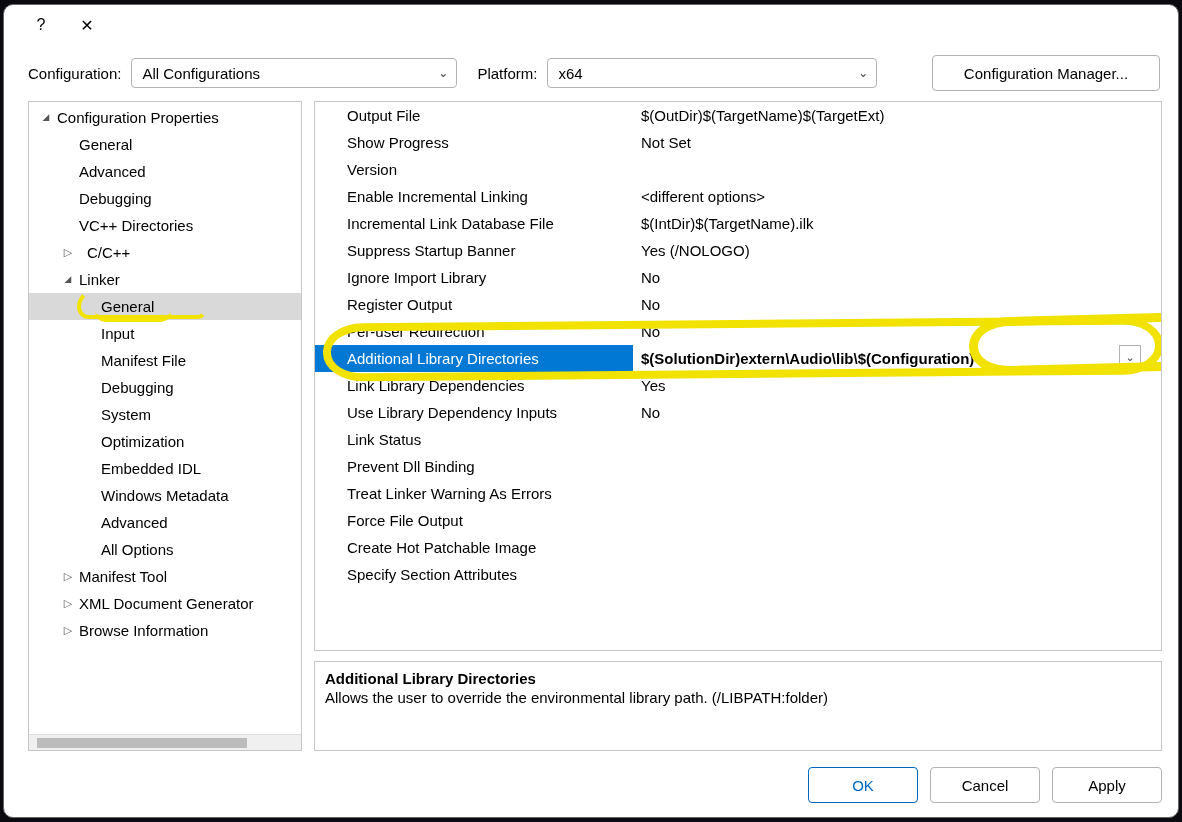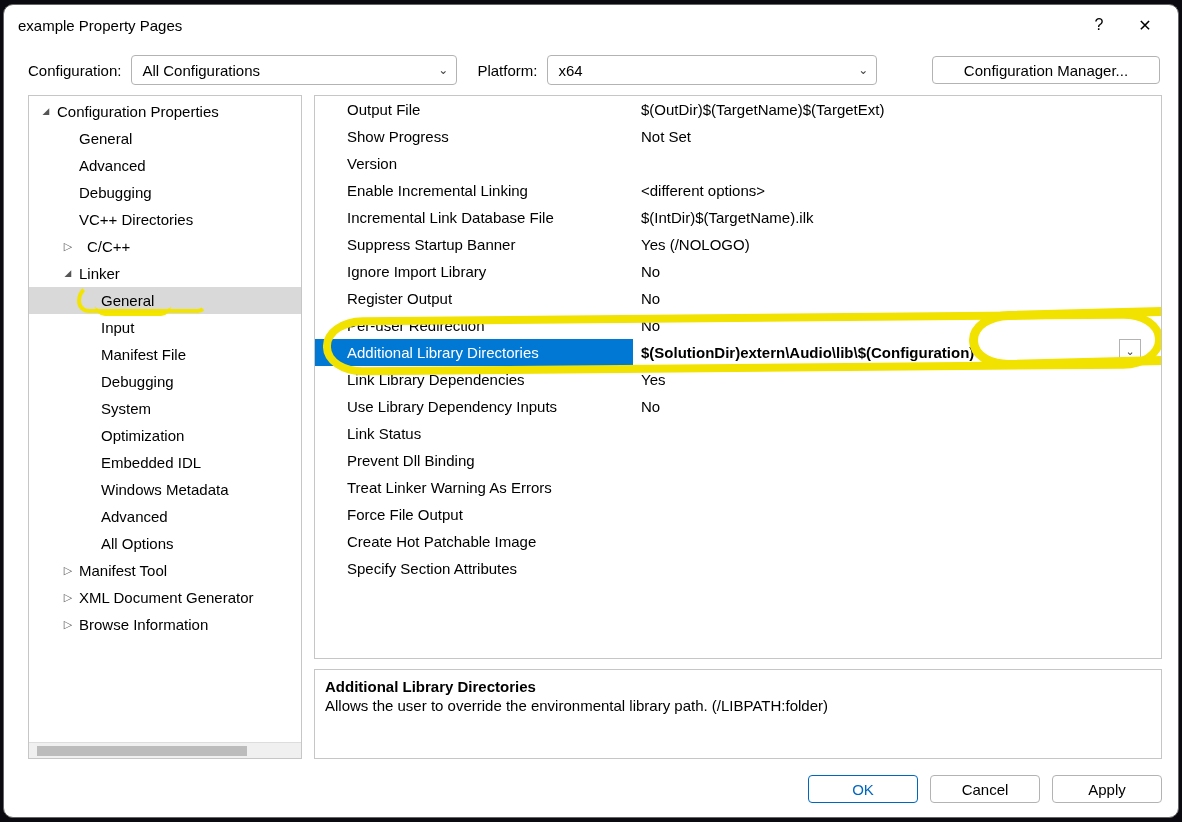--- a/index.html
+++ b/index.html
@@ -41,21 +41,21 @@
     padding: 14px 18px 10px 24px;
   }
   .toprow label { font-size: 15px; }
   .combo {
     border:1px solid #b3b3b3; border-radius:4px; height:30px;
     display:flex; align-items:center; justify-content:space-between;
     padding:0 8px 0 10px; background:#fff; font-size:15px;
   }
   .combo .chev { color:#444; font-size:12px; }
   .btn {
-    border:1px solid #b3b3b3; border-radius:4px; height:28px;
+    border:1px solid #b3b3b3; border-radius:4px; height:36px;
     padding: 0 18px; background:#fff; font-size:15px;
     display:flex; align-items:center; justify-content:center;
   }
   .btn.primary { border-color:#0067c0; color:#0067c0; }
   .body {
     flex:1; display:flex; gap:12px; padding:0 16px 8px 24px;
   }
   .tree-wrap {
     width: 274px; border:1px solid #c6c6c6;
     display:flex; flex-direction:column;
@@ -130,21 +130,20 @@
   .scribble.under {
     border:0; border-bottom:6px solid #f5e600; border-radius:0 0 20px 20px; height:10px;
   }
 </style>
 </head>
 <body>
 
 <div class="dialog">
 
   <div class="titlebar">
-    <div class="titlebar-title">example Property Pages</div>
     <div class="titlebar-btn">?</div>
     <div class="titlebar-btn">✕</div>
   </div>
 
   <div class="toprow">
     <label>Configuration:</label>
     <div class="combo" style="width:326px">
       <span>All Configurations</span>
       <span class="chev">⌄</span>
     </div>

